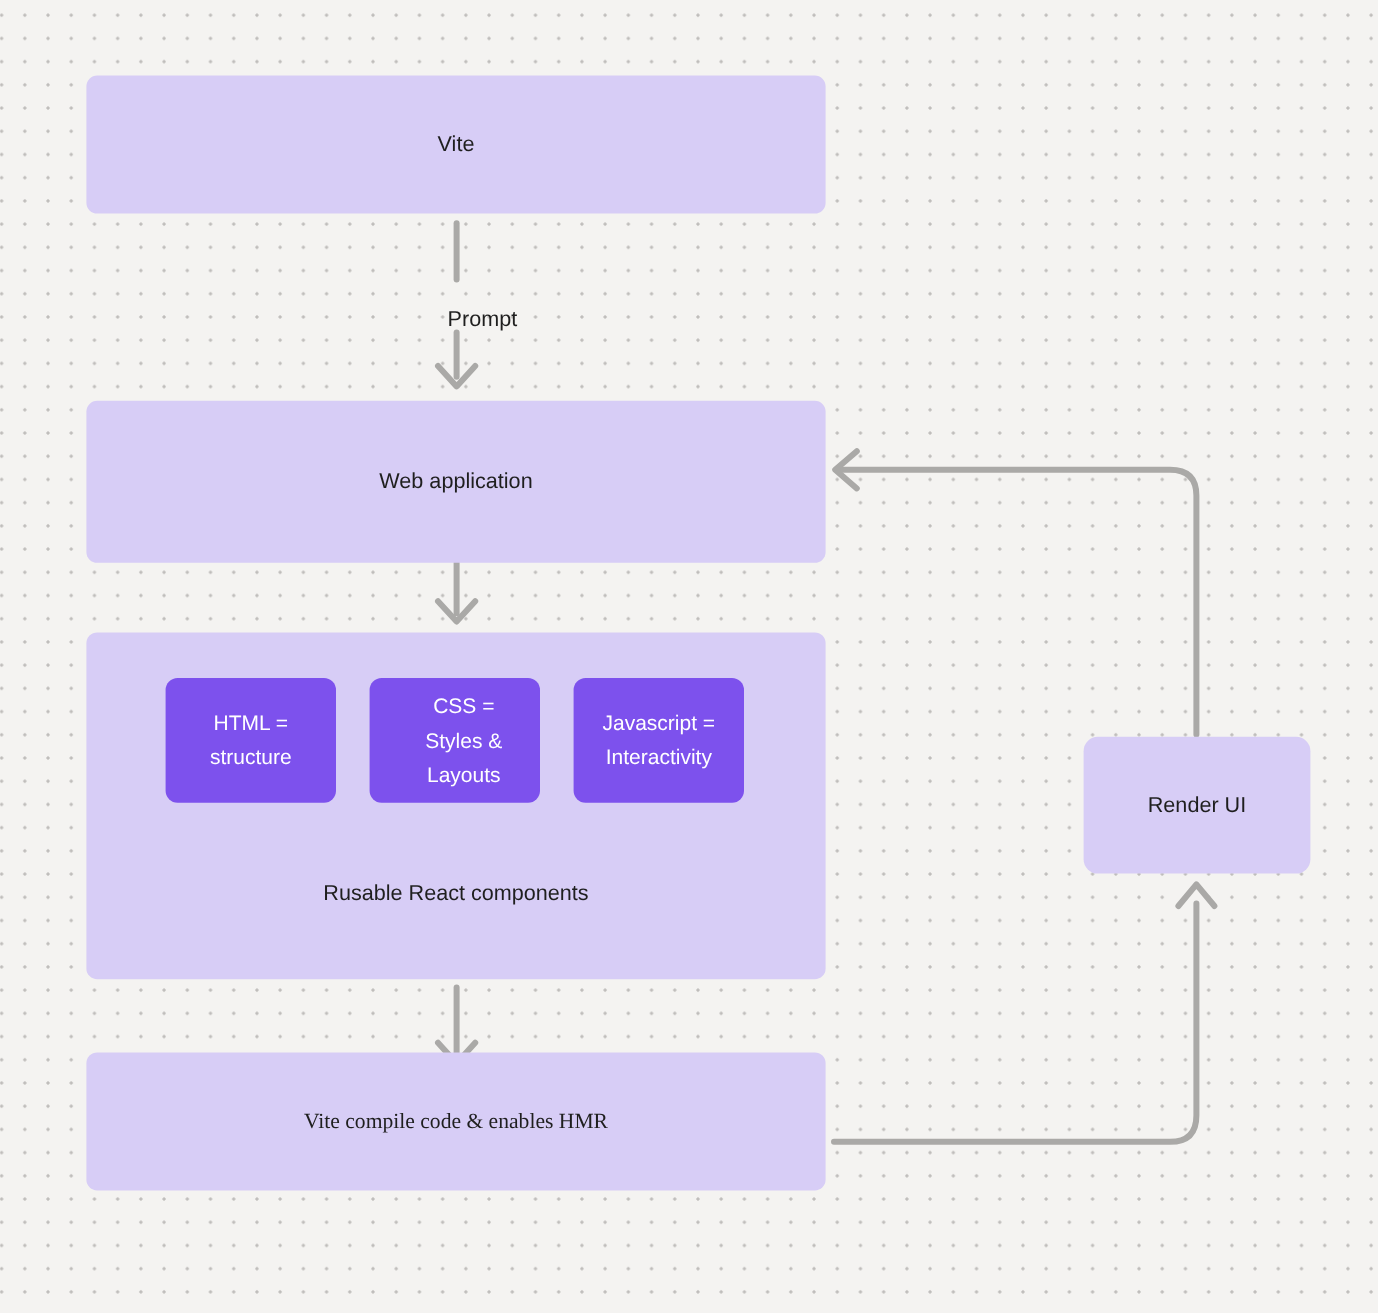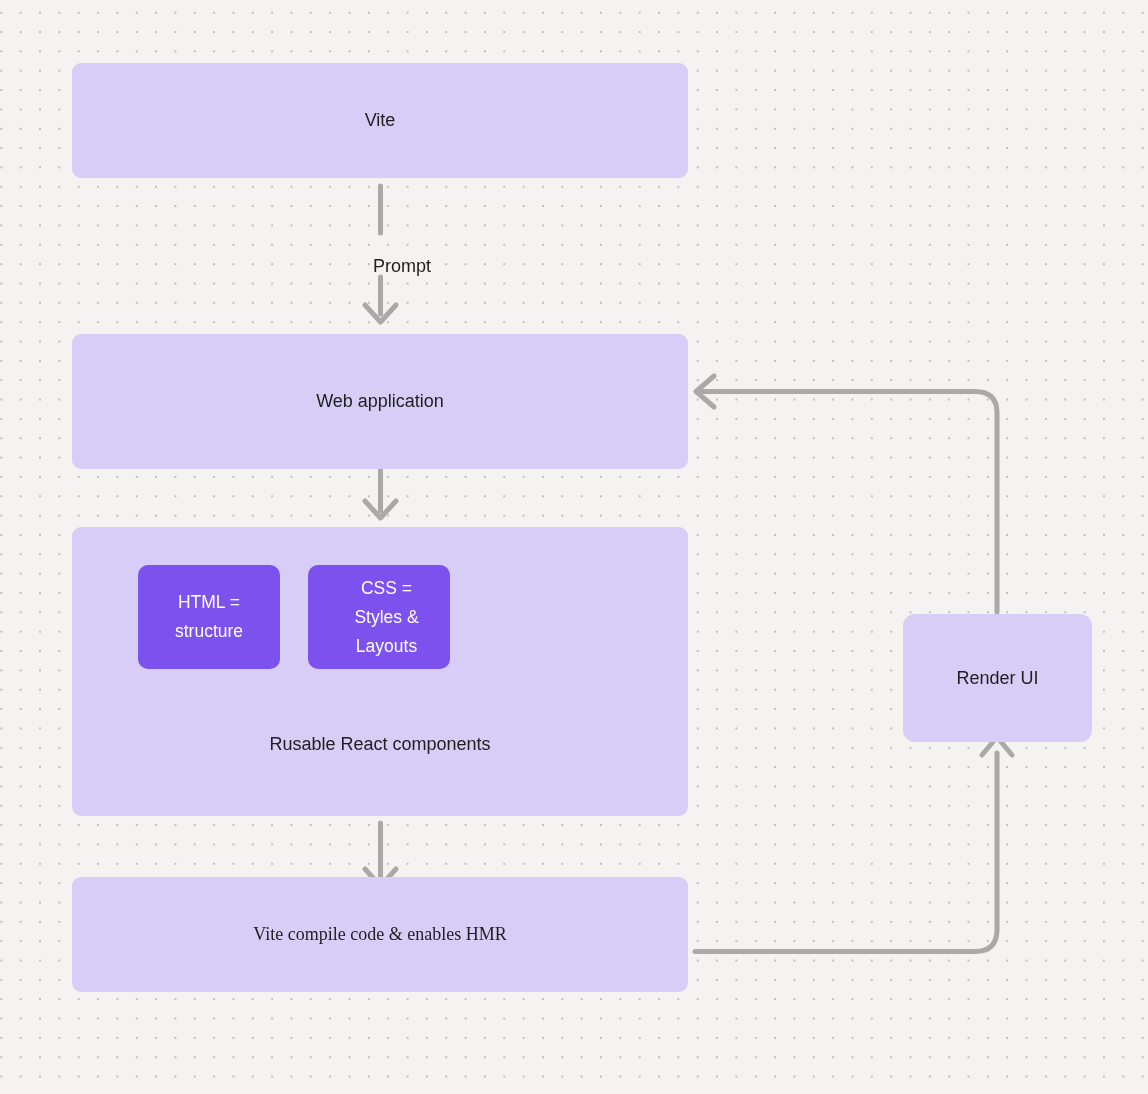--- a/index.html
+++ b/index.html
@@ -49,21 +49,21 @@
     background:var(--node-fill);
     border-radius:9px;
     font-size:18px;
     color:var(--text);
     text-align:center;
   }
   .node-user{ left:72px; top:63px;  width:616px; height:115px; }
   .node-webapp{ left:72px; top:334px; width:616px; height:135px; }
   .node-group{ left:72px; top:527px; width:616px; height:289px; display:block; }
   .node-vite{ left:72px; top:877px; width:616px; height:115px;font-family:Liberation Serif, serif; }
-  .node-render{ left:903px; top:614px; width:189px; height:128px; border-radius:12px; }
+  .node-render{ left:903px; top:614px; width:189px; height:114px; border-radius:12px; }
   .child{
     position:absolute;
     top:38px;
     width:142px;
     height:104px;
     background:var(--child-fill);
     color:var(--child-text);
     border-radius:10px;
     display:flex;
     align-items:center;
@@ -140,20 +140,23 @@
     <span>Web application</span>
   </div>
 
   <div class="node node-group">
     <div class="child child-1">
       <span>HTML = structure</span>
     </div>
     <div class="child child-2">
       <span>CSS = Styles &amp; Layouts</span>
     </div>
+    <div class="child child-3">
+      <span>Javascript = Interactivity</span>
+    </div>
     <div class="group-caption">Rusable React components</div>
   </div>
 
   <div class="node node-vite">
     <span>Vite compile code &amp; enables HMR</span>
   </div>
 
   <div class="node node-render">
     <span>Render UI</span>
   </div>

